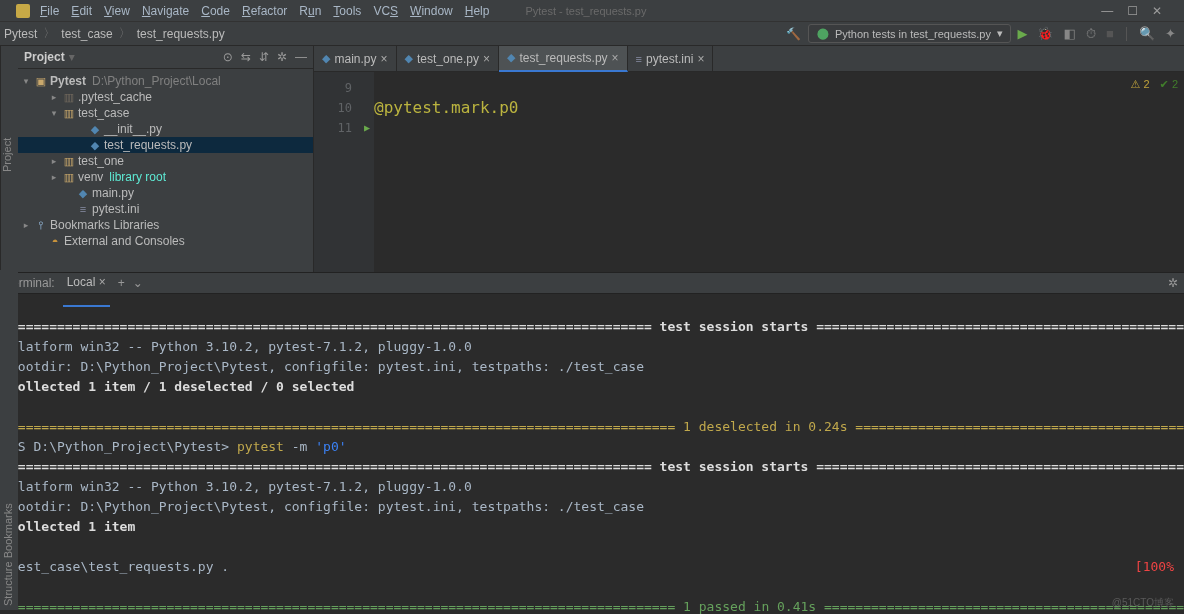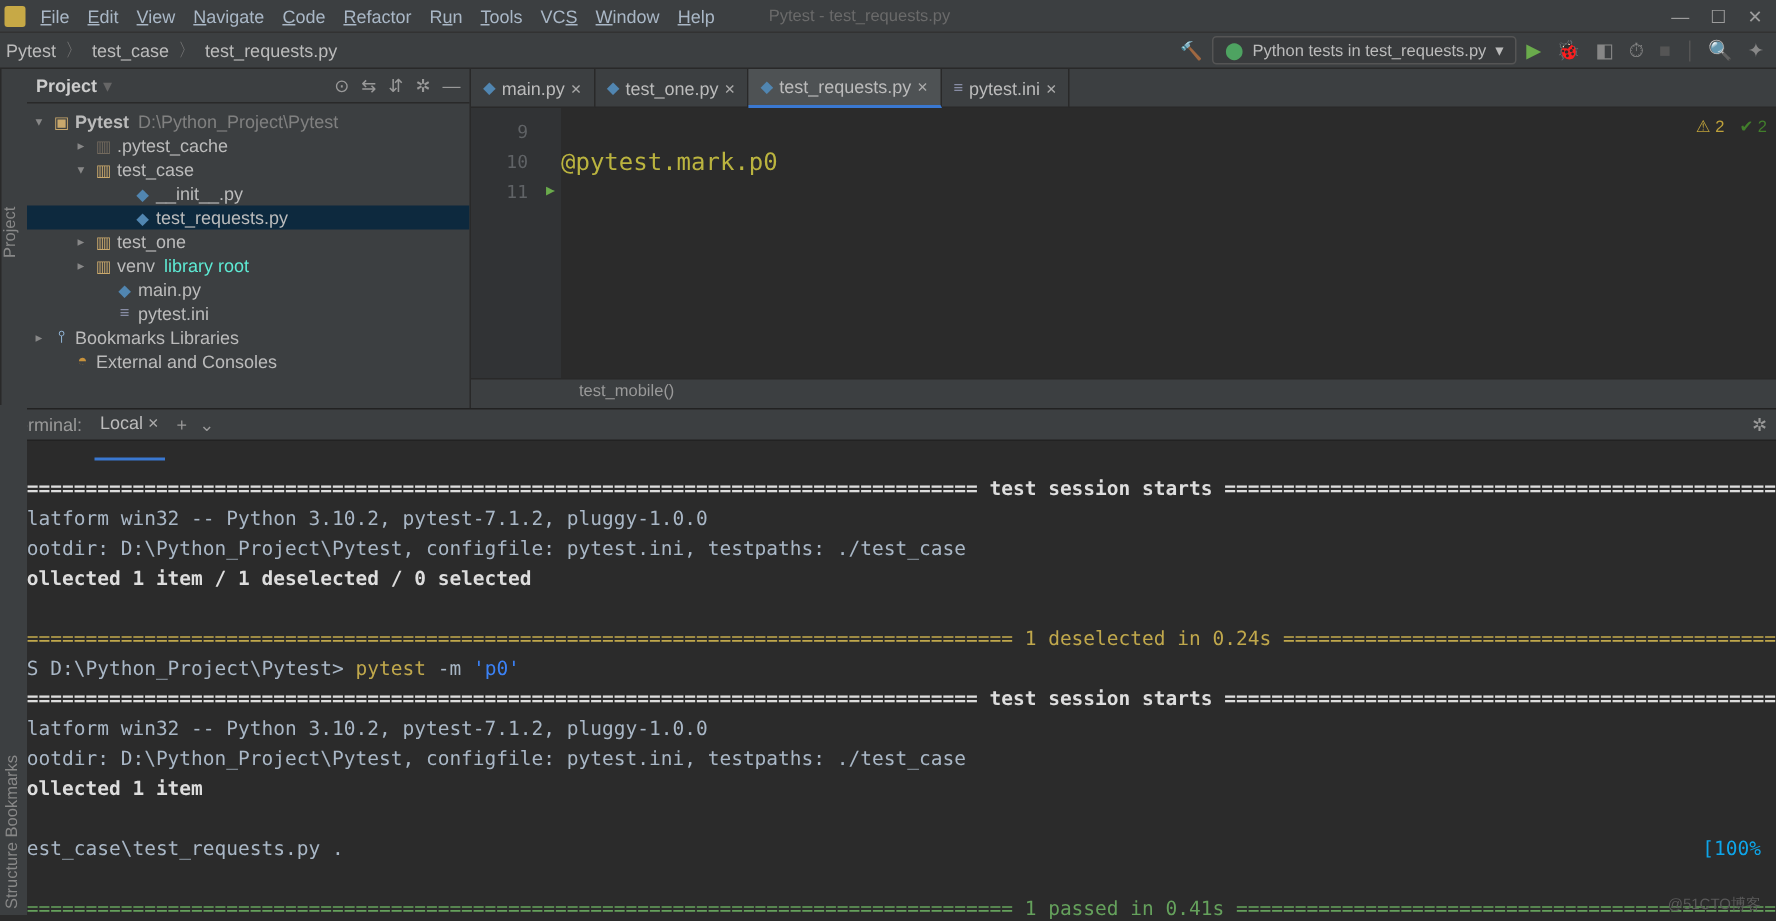--- a/index.html
+++ b/index.html
@@ -1,19 +1,19 @@
 <!DOCTYPE html>
 <html><head>
 <meta charset="utf-8">
 <style>
 * { margin: 0; padding: 0; box-sizing: border-box; }
 body { background: #2b2b2b; color: #a9b7c6; font-family: "Segoe UI", Arial, sans-serif; font-size: 12px; width: 1184px; height: 614px; overflow: hidden; position: relative; }
 
 
-.menu-bar { background: #3c3f41; height: 22px; display: flex; align-items: center; padding: 0 3px; border-bottom: 1px solid #323232; }
+.menu-bar { background: #3c3f41; height: 22px; display: flex; align-items: center; padding: 0 16px; border-bottom: 1px solid #323232; }
 .menu-bar .logo { width:14px; height:14px; background:#c7a946; margin-right:4px; border-radius:2px; }
 .menu-bar .item { padding: 2px 6px; cursor: pointer; }
 .menu-bar .u { text-decoration: underline; }
 .menu-bar .title { margin-left:30px; color:#6a6a6a; font-size:11px; }
 .win-controls { margin-left:auto; display:flex; gap:14px; color:#9c9c9c; padding-right:6px;}
 .win-controls span { cursor:pointer; }
 
 
 .nav-row { background:#3c3f41; height:24px; display:flex; align-items:center; border-bottom:1px solid #292929; }
 .breadcrumb { display:flex; align-items:center; padding-left:4px; gap:4px; font-size:12px; color:#bbb;}
@@ -78,21 +78,21 @@
 .term-header .more { color:#999; cursor:pointer;}
 .term-header .gear { margin-left:auto; margin-right:6px; color:#999; cursor:pointer;}
 
 
 .terminal { background:#2b2b2b; font-family:Consolas,monospace; font-size:13px; line-height:20px; padding:3px 10px; white-space:pre; overflow:hidden; height:320px;}
 .t-bold { color:#ddd; font-weight:bold;}
 .t-dim { color:#a9b7c6;}
 .t-yellow { color:#c0a84c;}
 .t-str { color:#3b82f6;}
 .t-green { color:#65a15c;}
-.t-teal { color:#0ea5e9;}
+.t-teal { color:#ef4444;}
 
 .side-tabs { position:absolute; left:0; top:270px; width:18px; writing-mode:vertical-rl; transform:rotate(180deg); background:#3c3f41; font-size:11px; color:#888; padding:4px 2px; height:340px; display:flex; justify-content:flex-start; gap:10px;}
 .watermark { position:absolute; right:10px; bottom:4px; color:#5a5a5a; font-size:10px;}
 </style>
 </head>
 <body>
 
 <div class="menu-bar">
   <div class="logo"></div>
   <span class="item"><span class="u">F</span><span>ile</span></span>
@@ -154,21 +154,21 @@
         <span>⇵</span>
         <span>✲</span>
         <span>—</span>
       </div>
     </div>
     <div class="tree">
       <div class="row" style="padding-left:2px;">
           <span class="arrow">▾</span>
           <span class="ic root">▣</span>
           <b>Pytest</b>
-          <span class="path">D:\Python_Project\Pytest</span>
+          <span class="path">D:\Python_Project\Local</span>
         </div>
       <div class="row" style="padding-left:30px;">
           <span class="arrow">▸</span>
           <span class="ic folder-ex">▥</span>
           <span>.pytest_cache</span>
         </div>
       <div class="row" style="padding-left:30px;">
           <span class="arrow">▾</span>
           <span class="ic folder">▥</span>
           <span>test_case</span>
@@ -249,21 +249,20 @@
       </div>
       <div class="code">
         <div>&nbsp;</div>
         <div><span class="decor">@pytest.mark.p0</span></div>
       </div>
       <div class="inspections">
         <span class="warn">⚠ <span>2</span></span>
         <span class="ok">✔ <span>2</span></span>
       </div>
     </div>
-    <div class="crumb-bar"><span class="bc-path">test_mobile()</span></div>
   </div>
 </div>
 
 <div class="term-header">
   <span class="label">Terminal:</span>
   <span class="tab"><span>Local</span> <span style="color:#aaa;">×</span></span>
   <span class="plus">+</span>
   <span class="more">⌄</span>
   <span class="gear">✲</span>
 </div>

